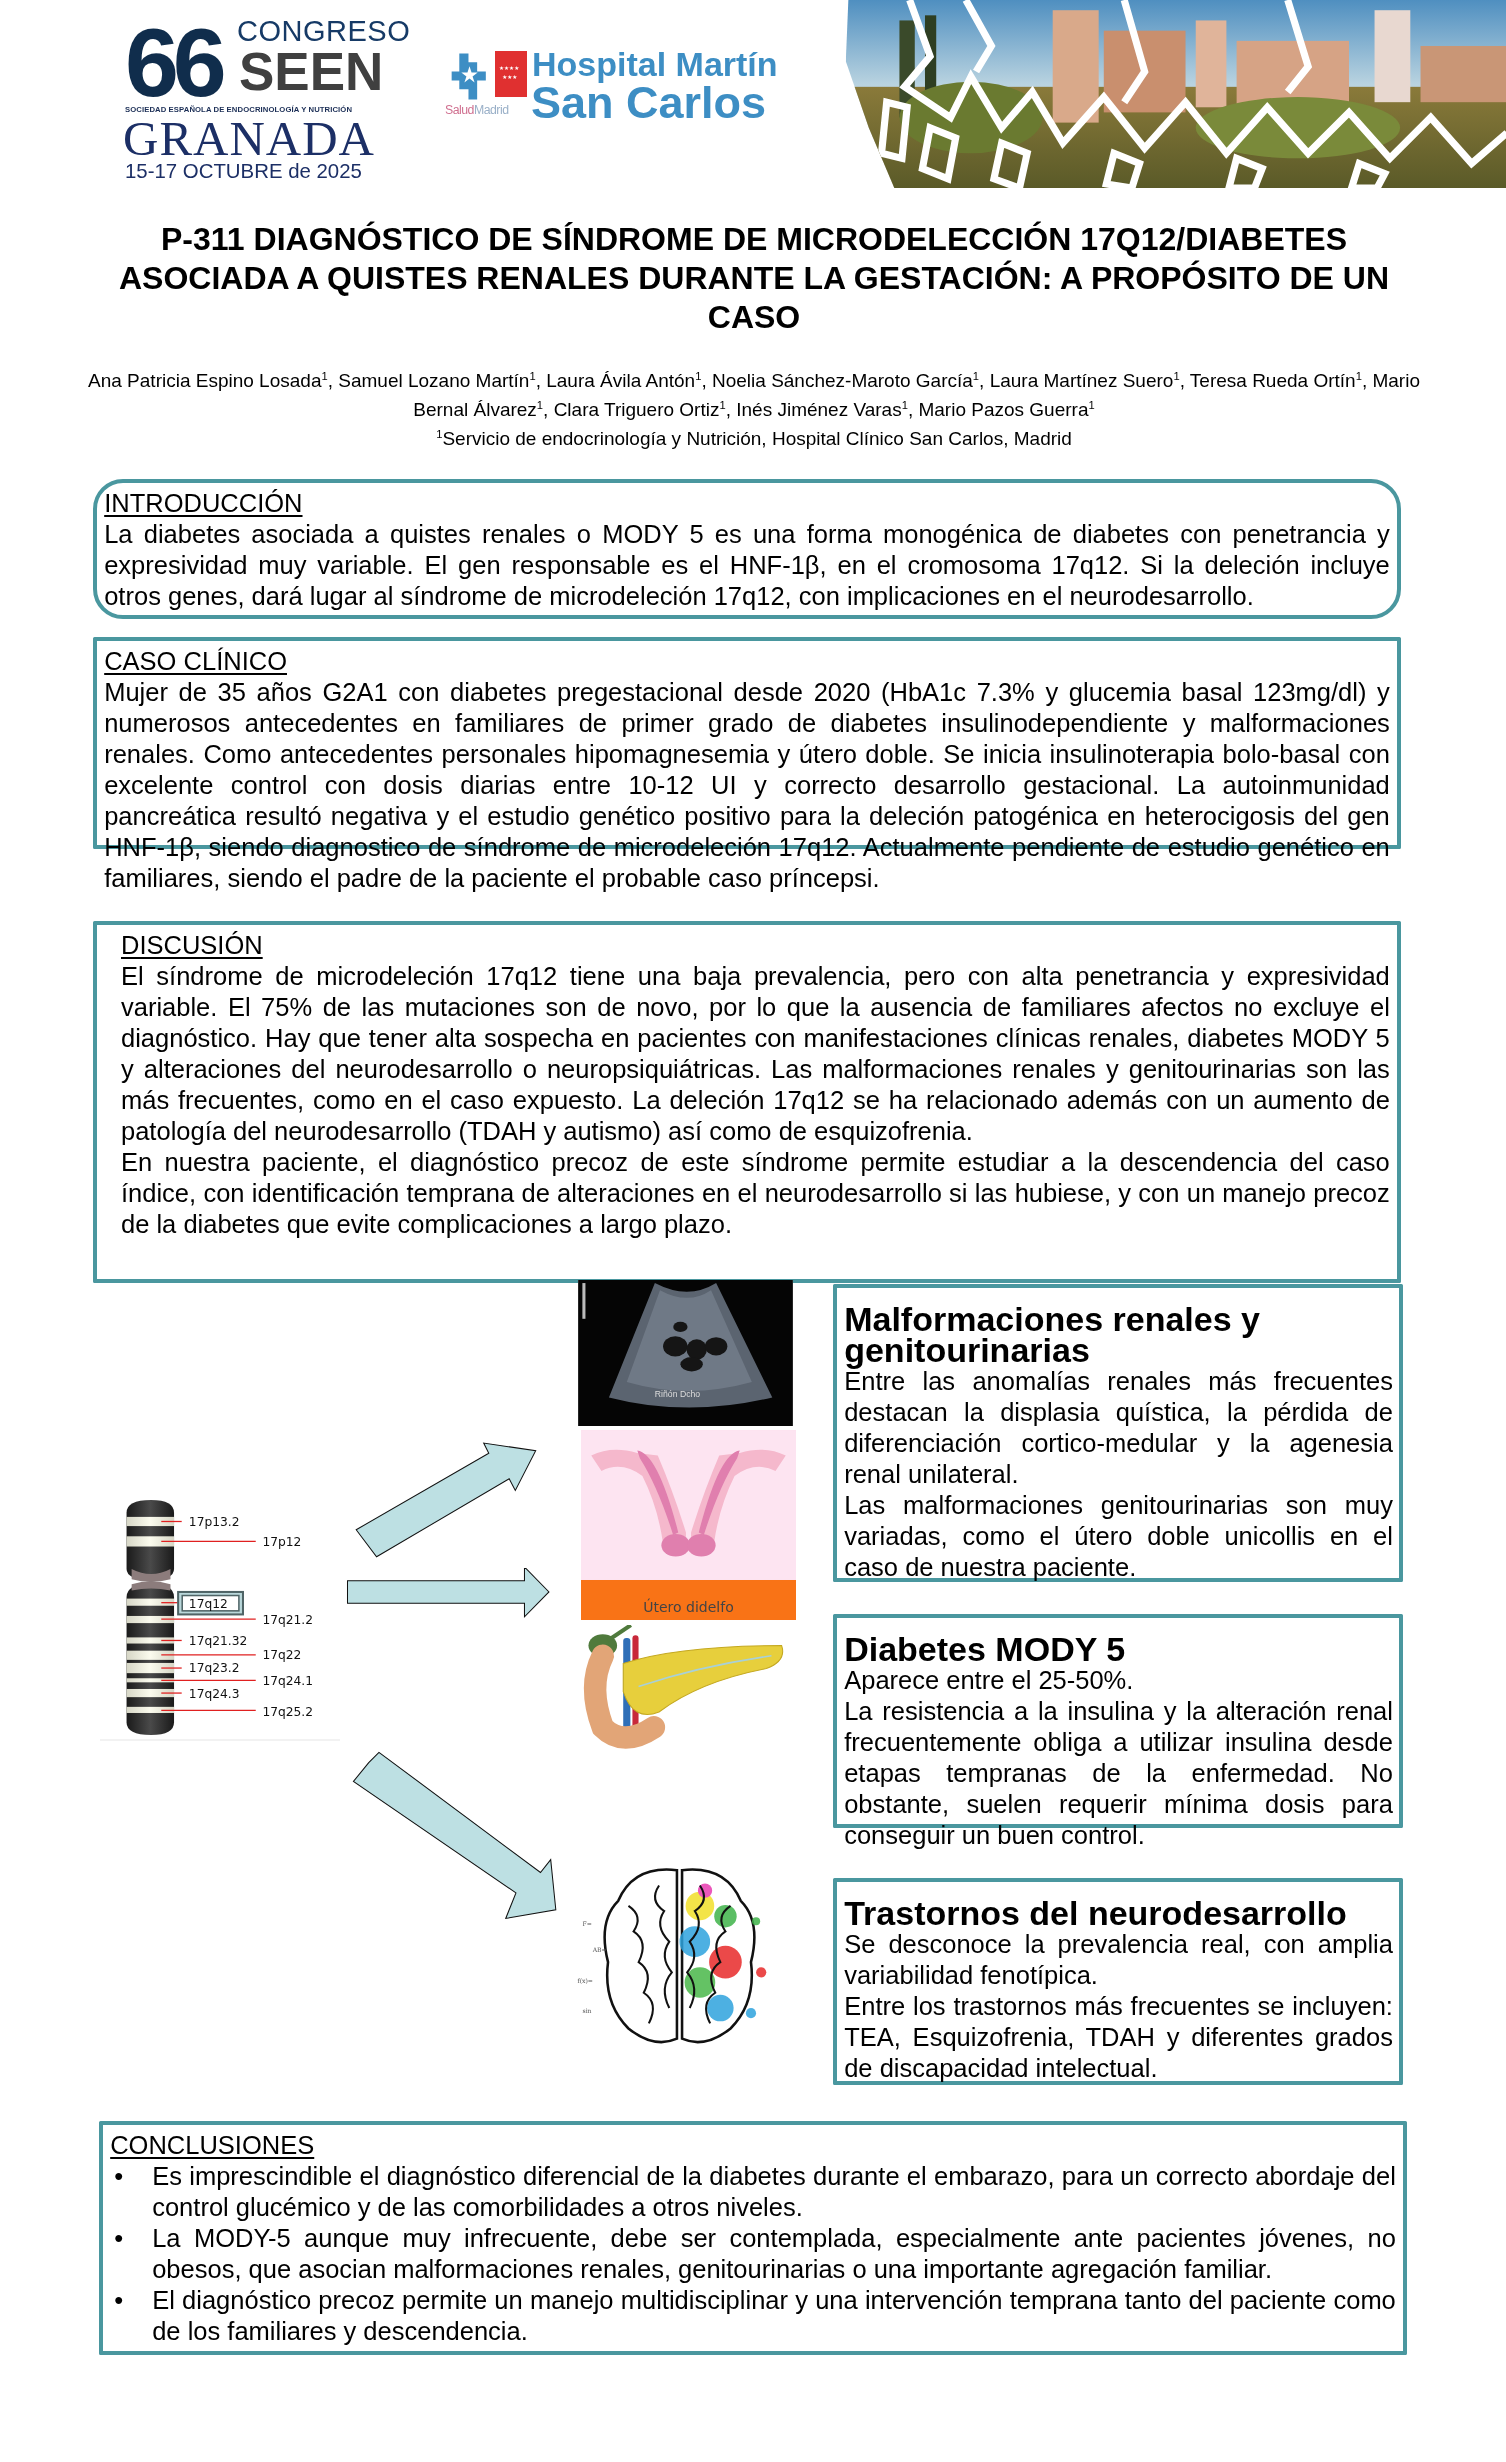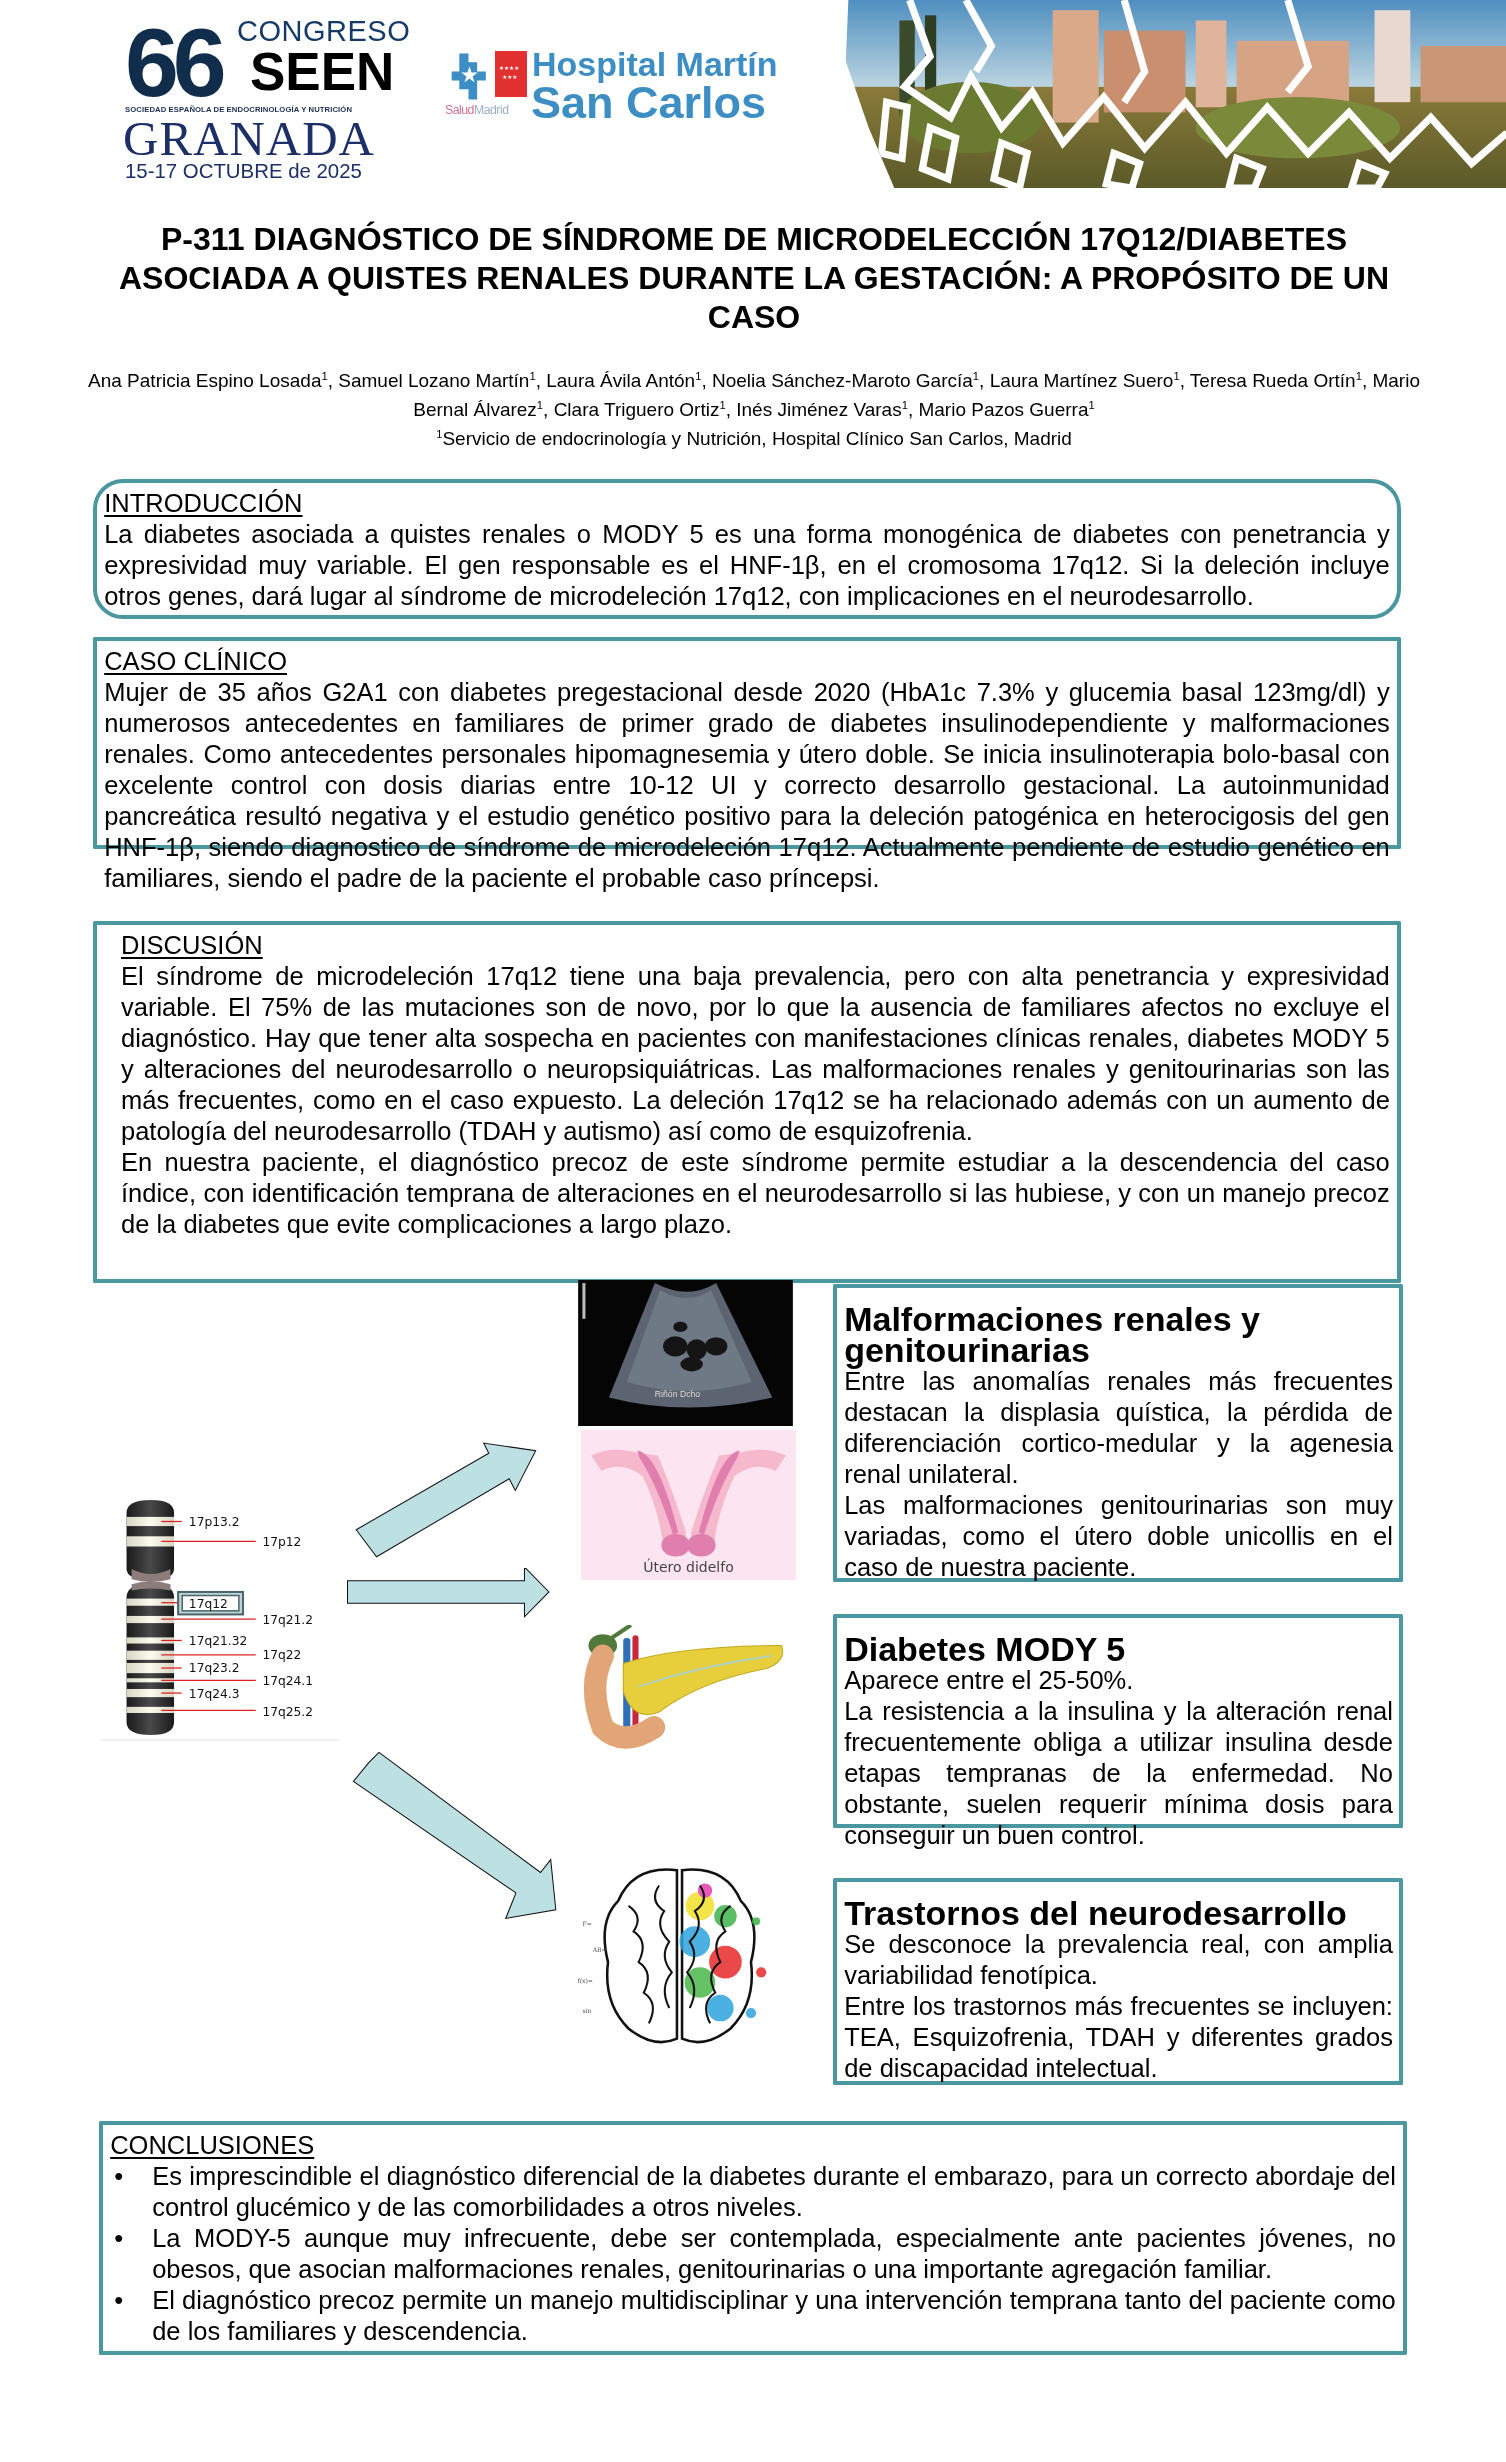--- a/index.html
+++ b/index.html
@@ -5,21 +5,21 @@
   html, body { margin: 0; padding: 0; background: #ffffff; }
   body { width: 1507px; height: 2462px; position: relative; overflow: hidden;
          font-family: "Liberation Sans", sans-serif; color: #000; }
   .abs { position: absolute; }
 
   
   .seen-logo { left: 125px; top: 14.3px; width: 266px; height: 158px; color: #0f2a4a; }
   .seen-66 { position: absolute; left: 0; top: 0; font-family: "Liberation Sans", sans-serif;
              font-weight: 700; font-size: 97px; line-height: 97px; letter-spacing: -6.1px; color: #102d4c; }
   .seen-congreso { position: absolute; left: 112px; top: 3.1px; font-size: 29px; line-height: 29px; color: #163a66; letter-spacing: 0.5px; }
-  .seen-seen { position: absolute; left: 125px; top: 31px; font-weight: 700; font-size: 53px; line-height: 53px; color: #000000; }
+  .seen-seen { position: absolute; left: 114px; top: 31px; font-weight: 700; font-size: 53px; line-height: 53px; color: #404040; }
   .seen-society { position: absolute; left: 0; top: 91px; width: 266px; font-size: 7.7px; font-weight: 700; color: #1a2d55; white-space: nowrap; letter-spacing: 0.1px; }
   .seen-granada { position: absolute; left: -2px; top: 100px; font-family: "Liberation Serif", serif; font-size: 49px; line-height: 49px; color: #1c2f66; letter-spacing: 1px; }
   .seen-dates { position: absolute; left: 0; top: 147px; font-size: 20.4px; line-height: 20.4px; color: #1c2f66; white-space: nowrap; }
 
   .hcsc-logo { left: 444px; top: 46px; width: 368px; height: 77px; }
   .hcsc-cross { position: absolute; left: 5.1px; top: 5.1px; width: 41px; height: 51px; }
   .hcsc-flag { position: absolute; left: 51px; top: 5.1px; width: 32px; height: 46px; background: #e03030; }
   .hcsc-flag span { position: absolute; color: #fff; font-size: 5.6px; }
   .hcsc-salud { position: absolute; left: 1px; top: 57px; font-size: 12.3px; color: #c98a9a; letter-spacing: -0.5px; }
   .hcsc-salud b { color: #d07090; font-weight: 400; }
@@ -48,21 +48,21 @@
 
   .concl ul { margin: 0; padding: 0; list-style: none; }
   .concl li { position: relative; padding-left: 42px; font-size: 25.5px; line-height: 31px; text-align: justify; }
   .concl li::before { content: "•"; position: absolute; left: 4.1px; top: 0; }
 
   
   .chromosome { left: 100px; top: 1482px; width: 240px; height: 368px; }
   .chromosome svg text { font-family: "DejaVu Sans", sans-serif; }
   .arrow-svg { position: absolute; }
   .img-ultra { left: 578px; top: 1280px; width: 215px; height: 146px; background: #737373; overflow: hidden; }
-  .img-uterus { left: 581px; top: 1430px; width: 215px; height: 150px; background: #f97316; overflow: hidden; text-decoration: underline; }
+  .img-uterus { left: 581px; top: 1430px; width: 215px; height: 190px; background: #f97316; overflow: hidden; text-decoration: underline; }
   .img-uterus .cap { position: absolute; left: 0; width: 100%; bottom: 5.1px; text-align: center;
                      font-family: "DejaVu Sans", sans-serif; font-size: 14px; color: #444; }
   .img-pancreas { left: 567px; top: 1625px; width: 230px; height: 128px; }
   .img-brain { left: 572px; top: 1860px; width: 215px; height: 194px; }
 </style>
 </head>
 <body>
 
 <div class="abs seen-logo">
   <div class="seen-66">66</div>

